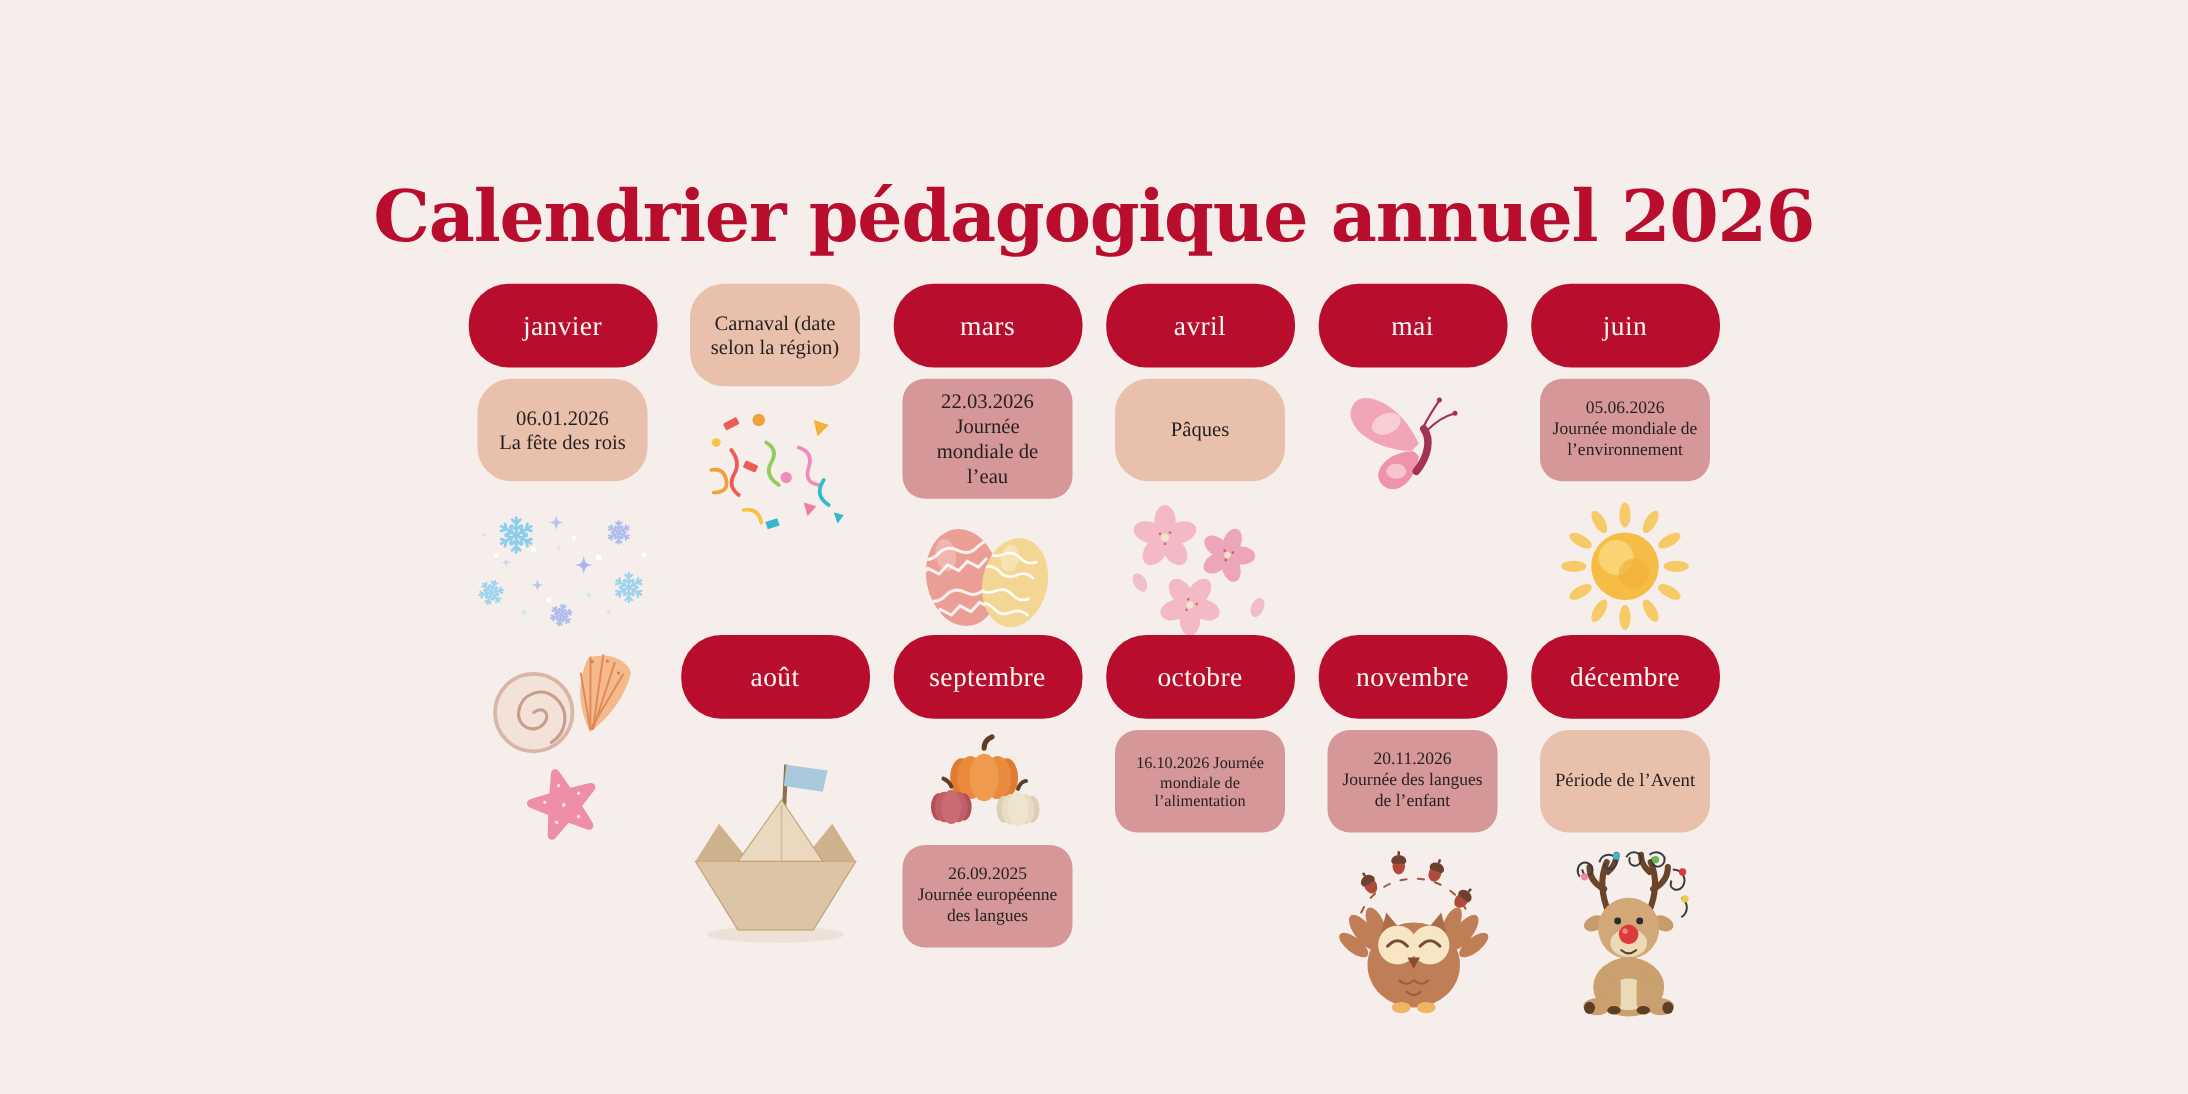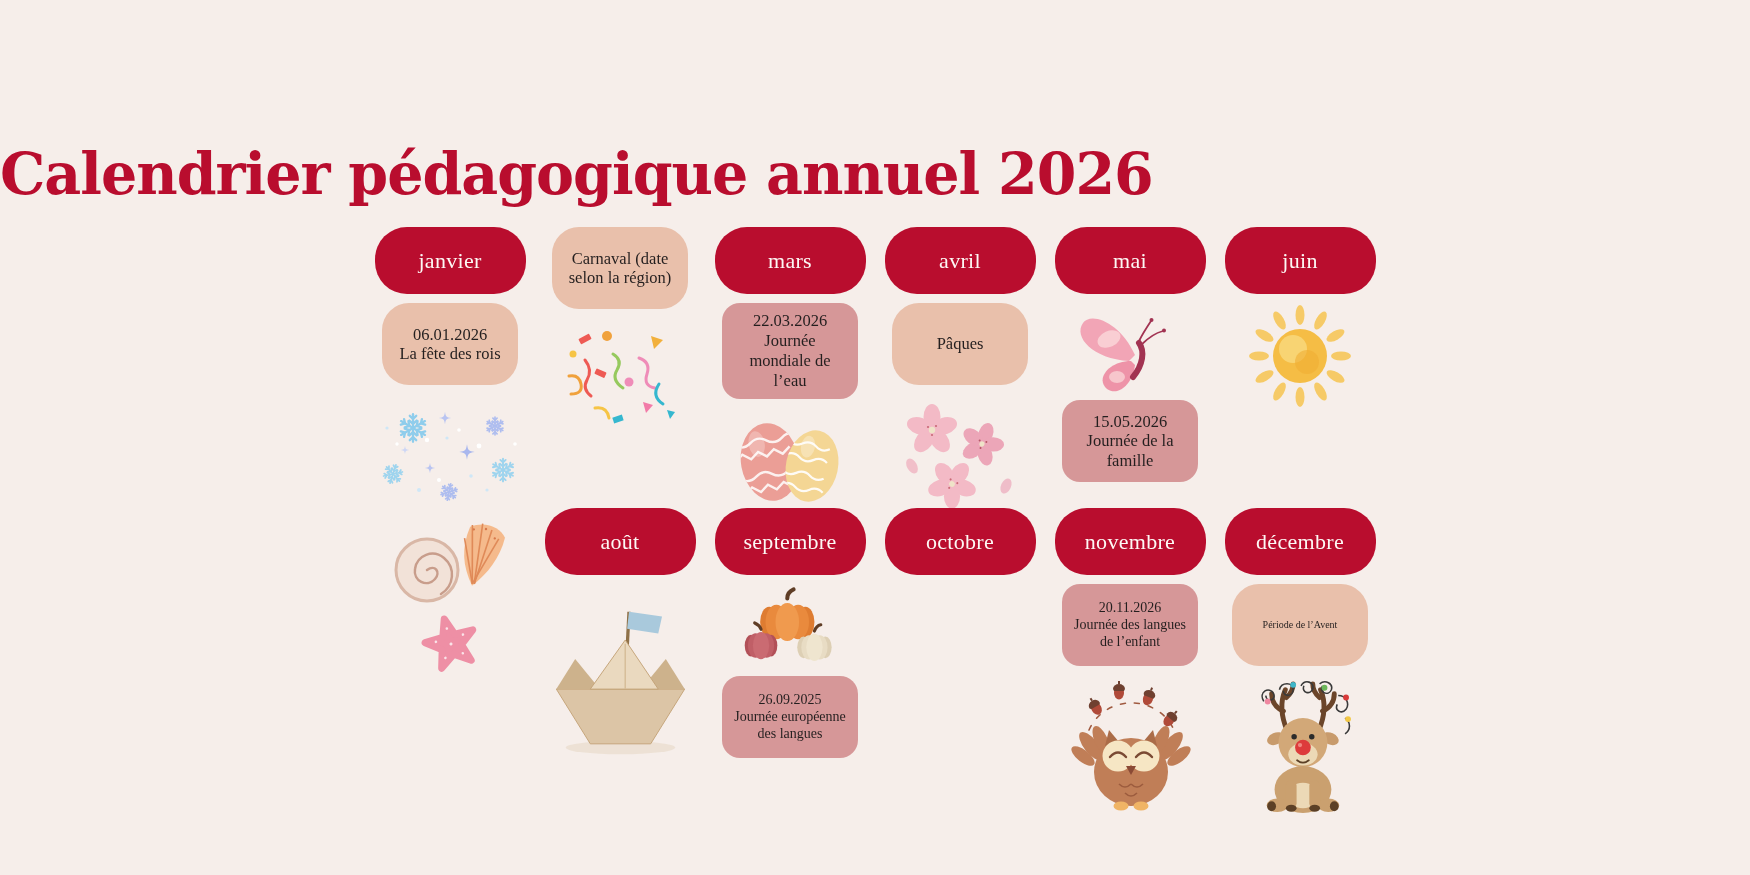--- a/index.html
+++ b/index.html
@@ -13,21 +13,21 @@
   }
   *{box-sizing:border-box;}
   html,body{margin:0;padding:0;}
   body{
     width:1750px;height:875px;overflow:hidden;
     background:var(--background,#f6eeea);
     font-family:"Liberation Serif","DejaVu Serif",serif;
   }
   .title{
     margin:140px 0 19px 0;
-    text-align:left;
+    text-align:center;
     font-family:"DejaVu Serif","Liberation Serif",serif;
     font-weight:700;
     font-size:57px;
     line-height:1.2;
     letter-spacing:-1px;
     color:var(--title,#b90d2e);
   }
   .calendar{width:1001px;margin:0 auto;}
   .calendar-row{display:flex;gap:19px;justify-content:center;}
   .col{width:151px;display:flex;flex-direction:column;align-items:center;}
@@ -48,21 +48,21 @@
   .card{
     width:136px;min-height:82px;
     padding:8px 10px;border-radius:27px;
     display:flex;flex-direction:column;justify-content:center;
     text-align:center;
     font-size:16.5px;line-height:1.2;
     color:var(--card-text,#241f1f);
   }
   .card.light{background:var(--card-light,#e9c0ab);}
   .card.dark{background:var(--card-dark,#d69798);border-radius:18px;}
-  .fs15{font-size:10px;}
+  .fs15{font-size:15px;border-radius:23px;}
   .fs14{font-size:14px;}
   .fs13{font-size:13px;}
   svg{display:block;}
 </style>
 </head>
 <body>
 
 <h1 class="title">Calendrier pédagogique annuel 2026</h1>
 
 <div class="calendar">
@@ -259,30 +259,30 @@
           <path d="M66,58 C44,58 30,76 42,86 C54,94 68,80 70,62 Z" fill="#ee93a8"></path>
           <ellipse cx="44" cy="36" rx="12" ry="8" fill="#fbdcdc" opacity="0.75" transform="rotate(-24 44 36)"></ellipse>
           <ellipse cx="52" cy="74" rx="8" ry="6" fill="#fbdcdc" opacity="0.7"></ellipse>
           <path d="M74,40 C80,48 78,62 68,74" stroke="#a23352" stroke-width="6" stroke-linecap="round" fill="none"></path>
           <path d="M76,42 C84,34 90,30 98,28" stroke="#a23352" stroke-width="1.8" fill="none"></path>
           <circle cx="99" cy="27.5" r="2" fill="#a23352"></circle>
           <path d="M74,38 C78,30 82,24 86,18" stroke="#a23352" stroke-width="1.8" fill="none"></path>
           <circle cx="86.5" cy="17" r="2" fill="#a23352"></circle>
         </svg>
       </div>
-      <div class="cell cell-c">
-        <div class="card dark">
-          <div>15.05.2026</div>
-          <div>Journée de la famille</div>
-        </div>
-      </div>
     </div>
 
     <div class="col">
       <div class="pill">juin</div>
+      <div class="cell cell-b">
+        <div class="card dark fs14">
+          <div>05.06.2026</div>
+          <div>Journée mondiale de l’environnement</div>
+        </div>
+      </div>
       <div class="cell cell-c">
         <svg width="115" height="106" viewBox="0 0 115 106">
           <defs>
               <ellipse id="ray" cx="0" cy="-41" rx="4.5" ry="10"></ellipse>
             </defs>
           <g fill="#f6c960" opacity="0.95" transform="translate(57,53)">
             <use href="#ray"></use>
               <use href="#ray" transform="rotate(30)"></use>
               <use href="#ray" transform="rotate(60)"></use>
             <use href="#ray" transform="rotate(90)"></use>
@@ -384,20 +384,25 @@
       <div class="cell cell-f">
         <div class="card dark fs14">
           <div>26.09.2025</div>
           <div>Journée européenne des langues</div>
         </div>
       </div>
     </div>
 
     <div class="col">
       <div class="pill">octobre</div>
+      <div class="cell cell-e">
+        <div class="card dark fs13">
+          <div>16.10.2026 Journée mondiale de l’alimentation</div>
+        </div>
+      </div>
     </div>
 
     <div class="col">
       <div class="pill">novembre</div>
       <div class="cell cell-e">
         <div class="card dark fs14">
           <div>20.11.2026</div>
           <div>Journée des langues de l’enfant</div>
         </div>
       </div>

